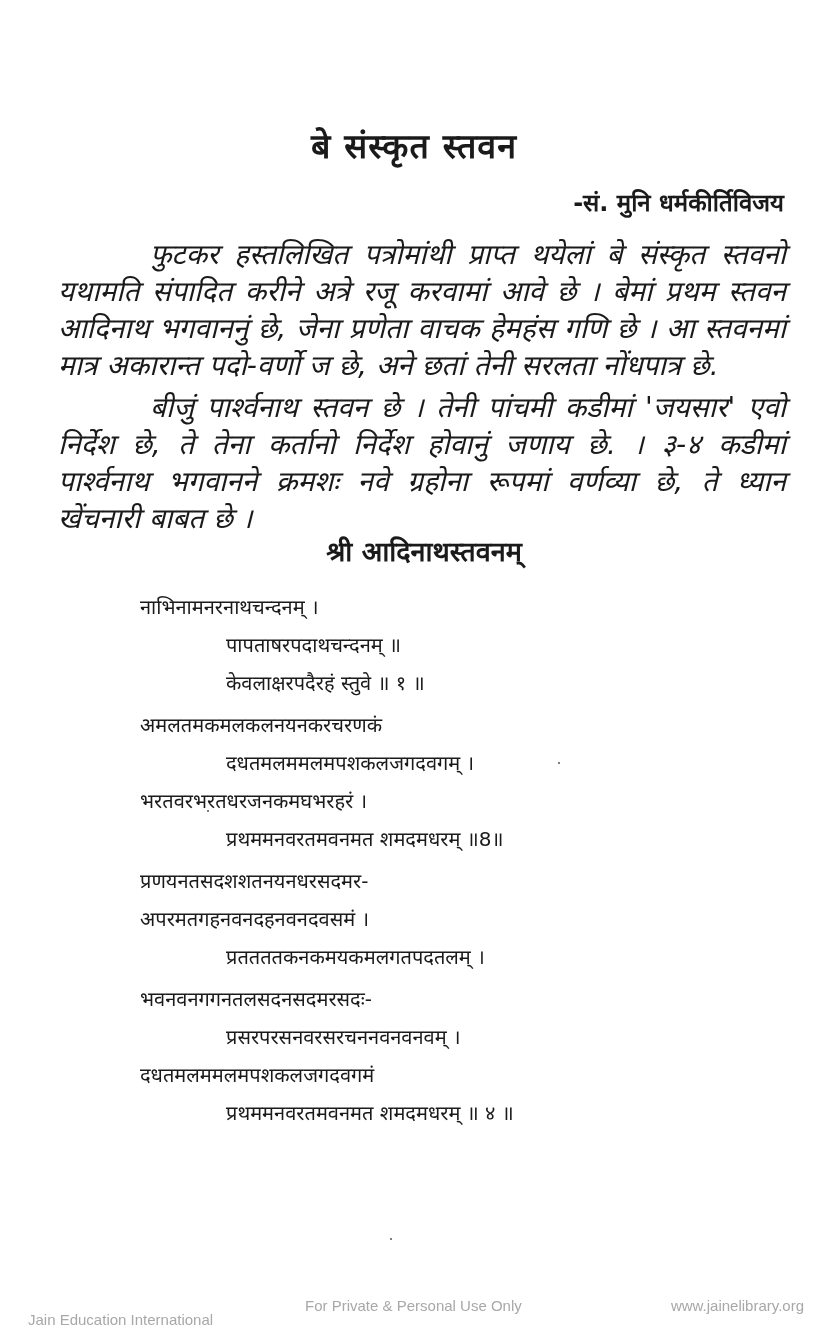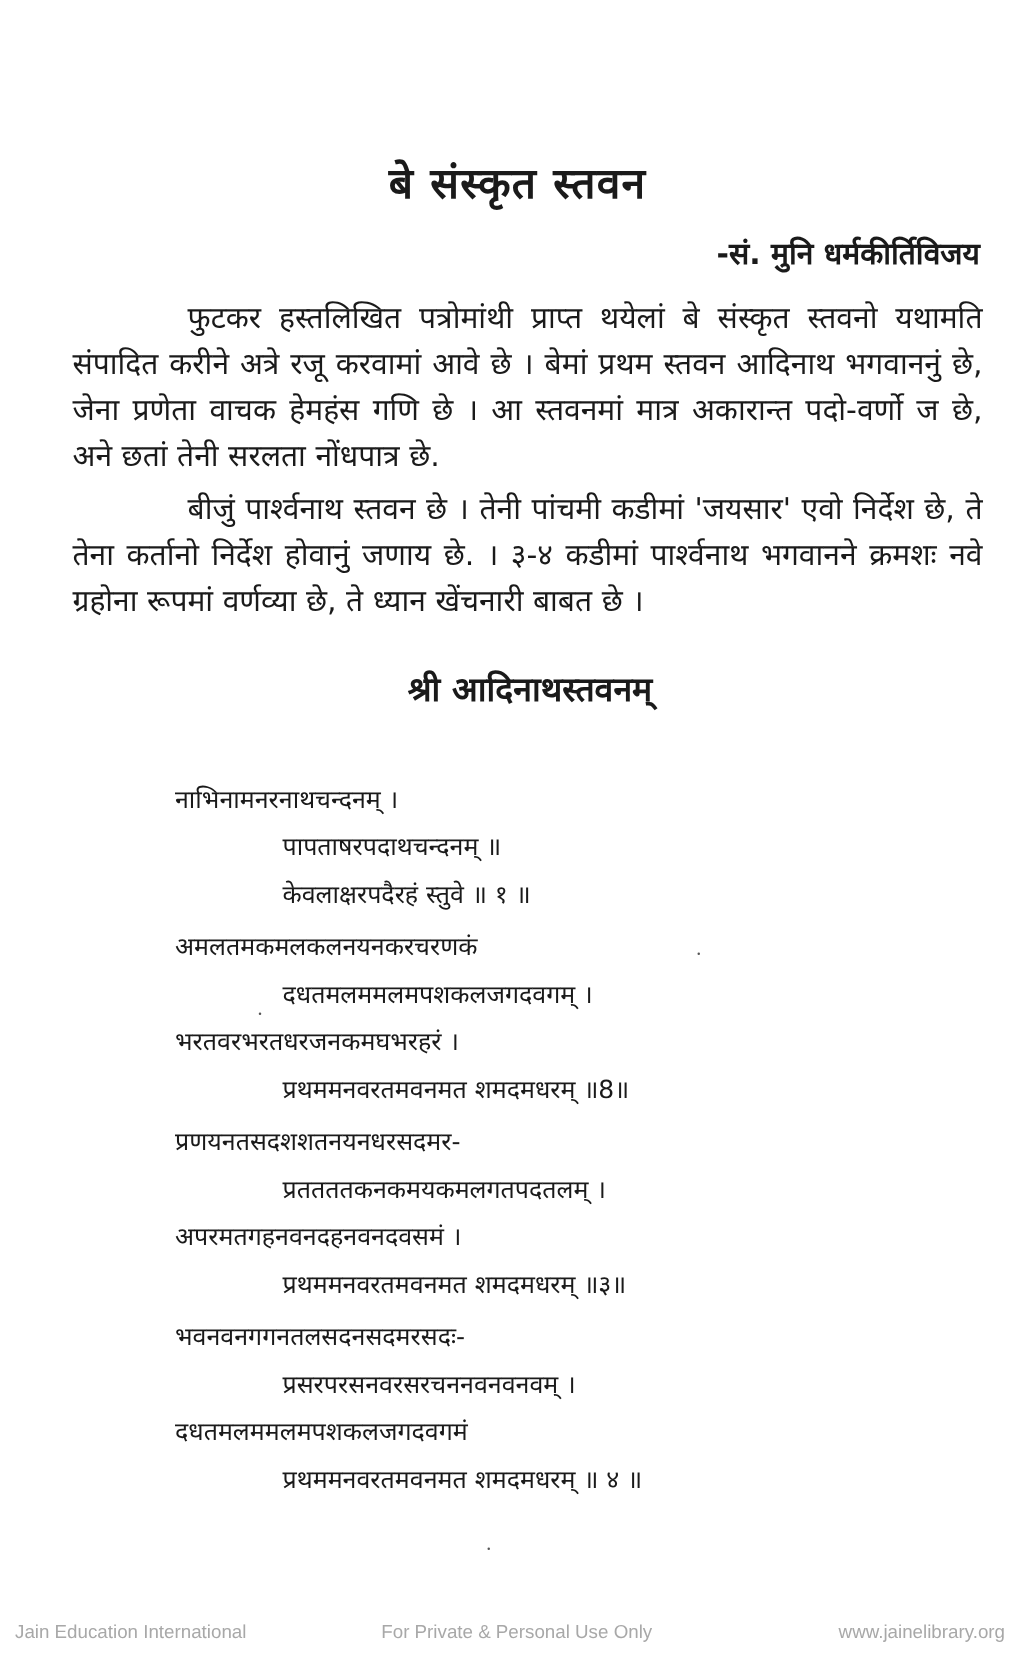--- a/index.html
+++ b/index.html
@@ -35,44 +35,45 @@
       position: absolute;
       right: 44px;
       top: 185px;
       font-size: 24px;
       font-weight: bold;
     }
     .para {
       position: absolute;
       left: 58px;
       width: 728px;
-      font-size: 24px;
+      font-size: 28px;
       line-height: 37px;
       text-align: justify;
       text-align-last: left;
       text-indent: 92px;
       margin: 0;
+      font-style: italic;
     }
     .para1 { top: 236px; }
     .para2 { top: 389px; }
     .section-title {
       position: absolute;
       left: 0;
       width: 828px;
       top: 532px;
       text-align: center;
       font-size: 27px;
       font-weight: bold;
       padding-left: 20px;
       box-sizing: border-box;
     }
     .verses {
       position: absolute;
       left: 140px;
-      top: 620px;
+      top: 588px;
       width: 640px;
       font-size: 20px;
     }
     .verse-line {
       display: block;
       height: 38px;
       line-height: 38px;
       white-space: nowrap;
     }
     .verse-line.indent {
@@ -82,21 +83,21 @@
     .footer {
       position: absolute;
       top: 1297px;
       left: 0;
       width: 828px;
       font-family: "Liberation Sans", sans-serif;
       font-size: 15px;
       color: #a8a8a8;
     }
     .footer span { position: absolute; top: 0; }
-    .footer .f-left { left: 12px; }
+    .footer .f-left { left: 28px; margin-top: 14px; }
     .footer .f-center { left: 305px; }
     .footer .f-right { right: 24px; }
     .speck {
       position: absolute;
       width: 2px; height: 2px;
       background: #555;
       border-radius: 1px;
     }
   </style>
 </head>
@@ -121,23 +122,22 @@
     <div class="stanza-gap"></div>
     <div>
       <span class="verse-line">अमलतमकमलकलनयनकरचरणकं</span>
       <span class="verse-line indent">दधतमलममलमपशकलजगदवगम् ।</span>
       <span class="verse-line">भरतवरभरतधरजनकमघभरहरं ।</span>
       <span class="verse-line indent">प्रथममनवरतमवनमत शमदमधरम् ॥8॥</span>
     </div>
     <div class="stanza-gap"></div>
     <div>
       <span class="verse-line">प्रणयनतसदशशतनयनधरसदमर-</span>
+      <span class="verse-line">अपरमतगहनवनदहनवनदवसमं ।</span>
       <span class="verse-line indent">प्रततततकनकमयकमलगतपदतलम् ।</span>
-      <span class="verse-line">अपरमतगहनवनदहनवनदवसमं ।</span>
-      <span class="verse-line indent">प्रथममनवरतमवनमत शमदमधरम् ॥३॥</span>
     </div>
     <div class="stanza-gap"></div>
     <div>
       <span class="verse-line">भवनवनगगनतलसदनसदमरसदः-</span>
       <span class="verse-line indent">प्रसरपरसनवरसरचननवनवनवम् ।</span>
       <span class="verse-line">दधतमलममलमपशकलजगदवगमं</span>
       <span class="verse-line indent">प्रथममनवरतमवनमत शमदमधरम् ॥ ४ ॥</span>
     </div>
   </div>
 

